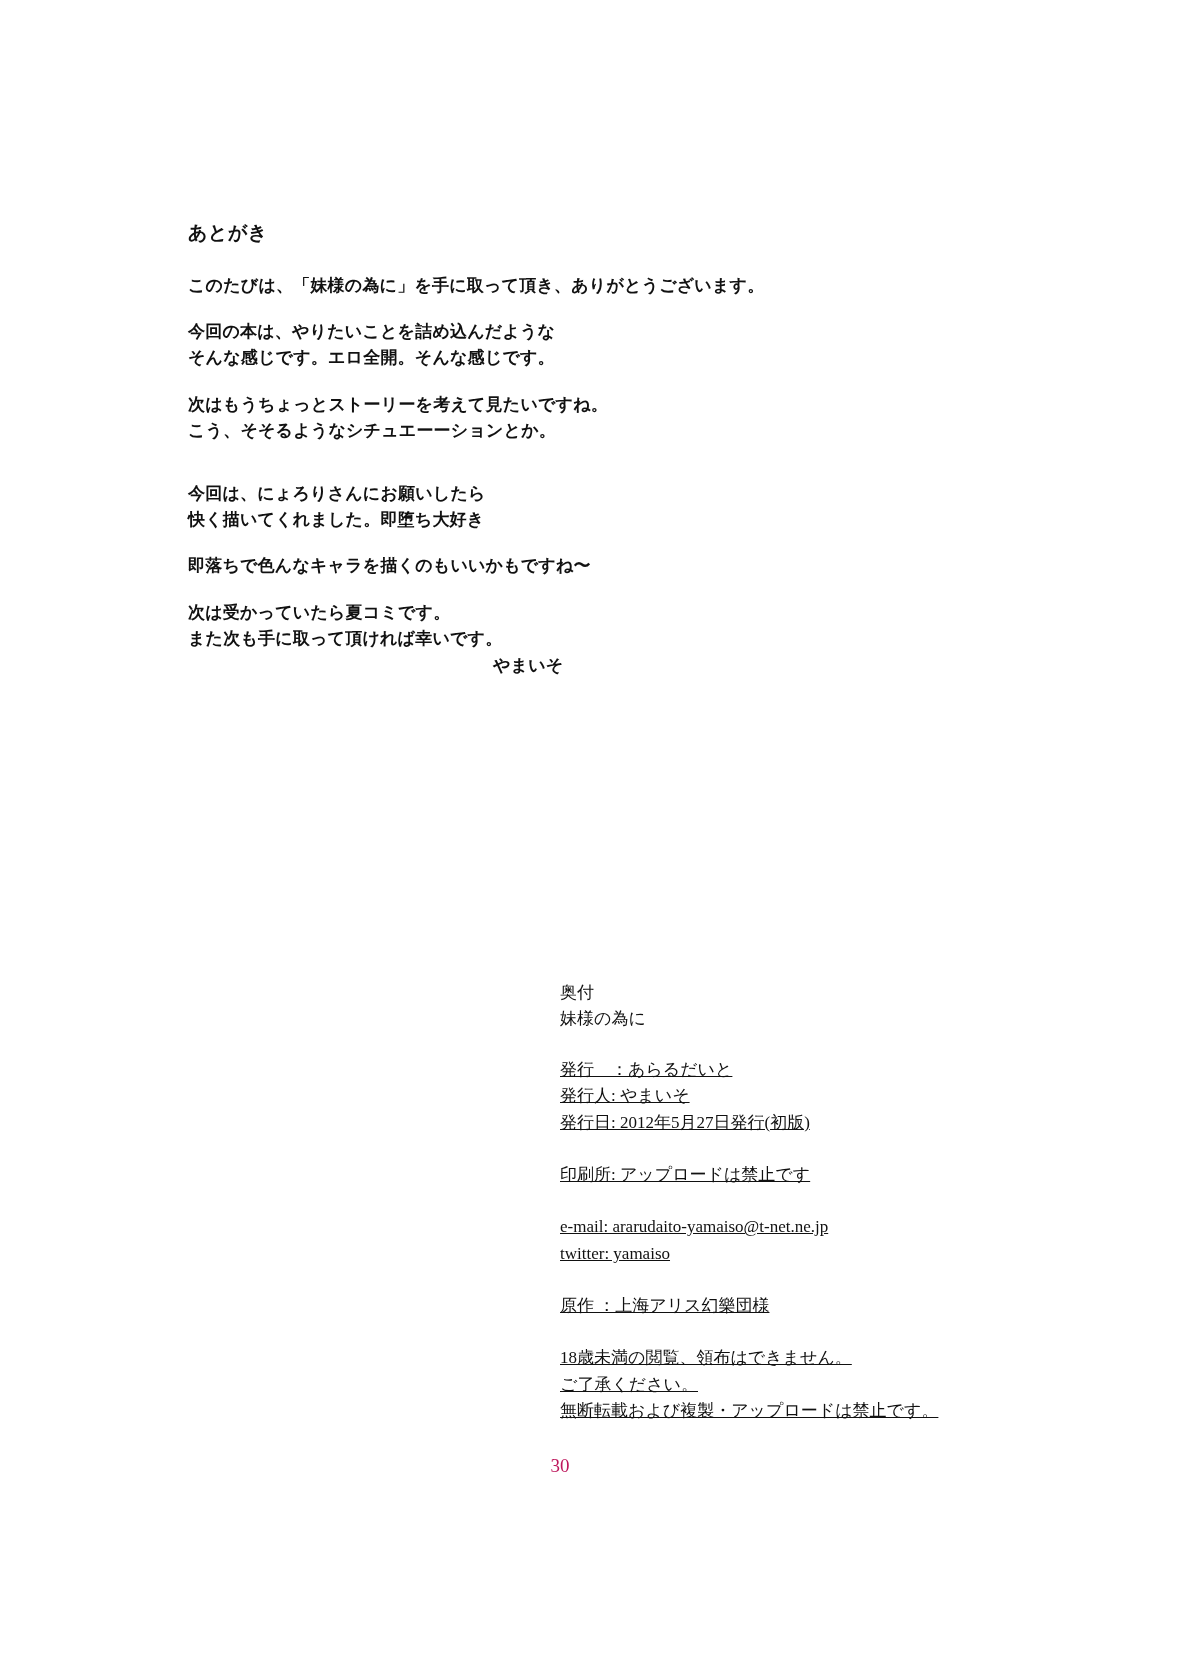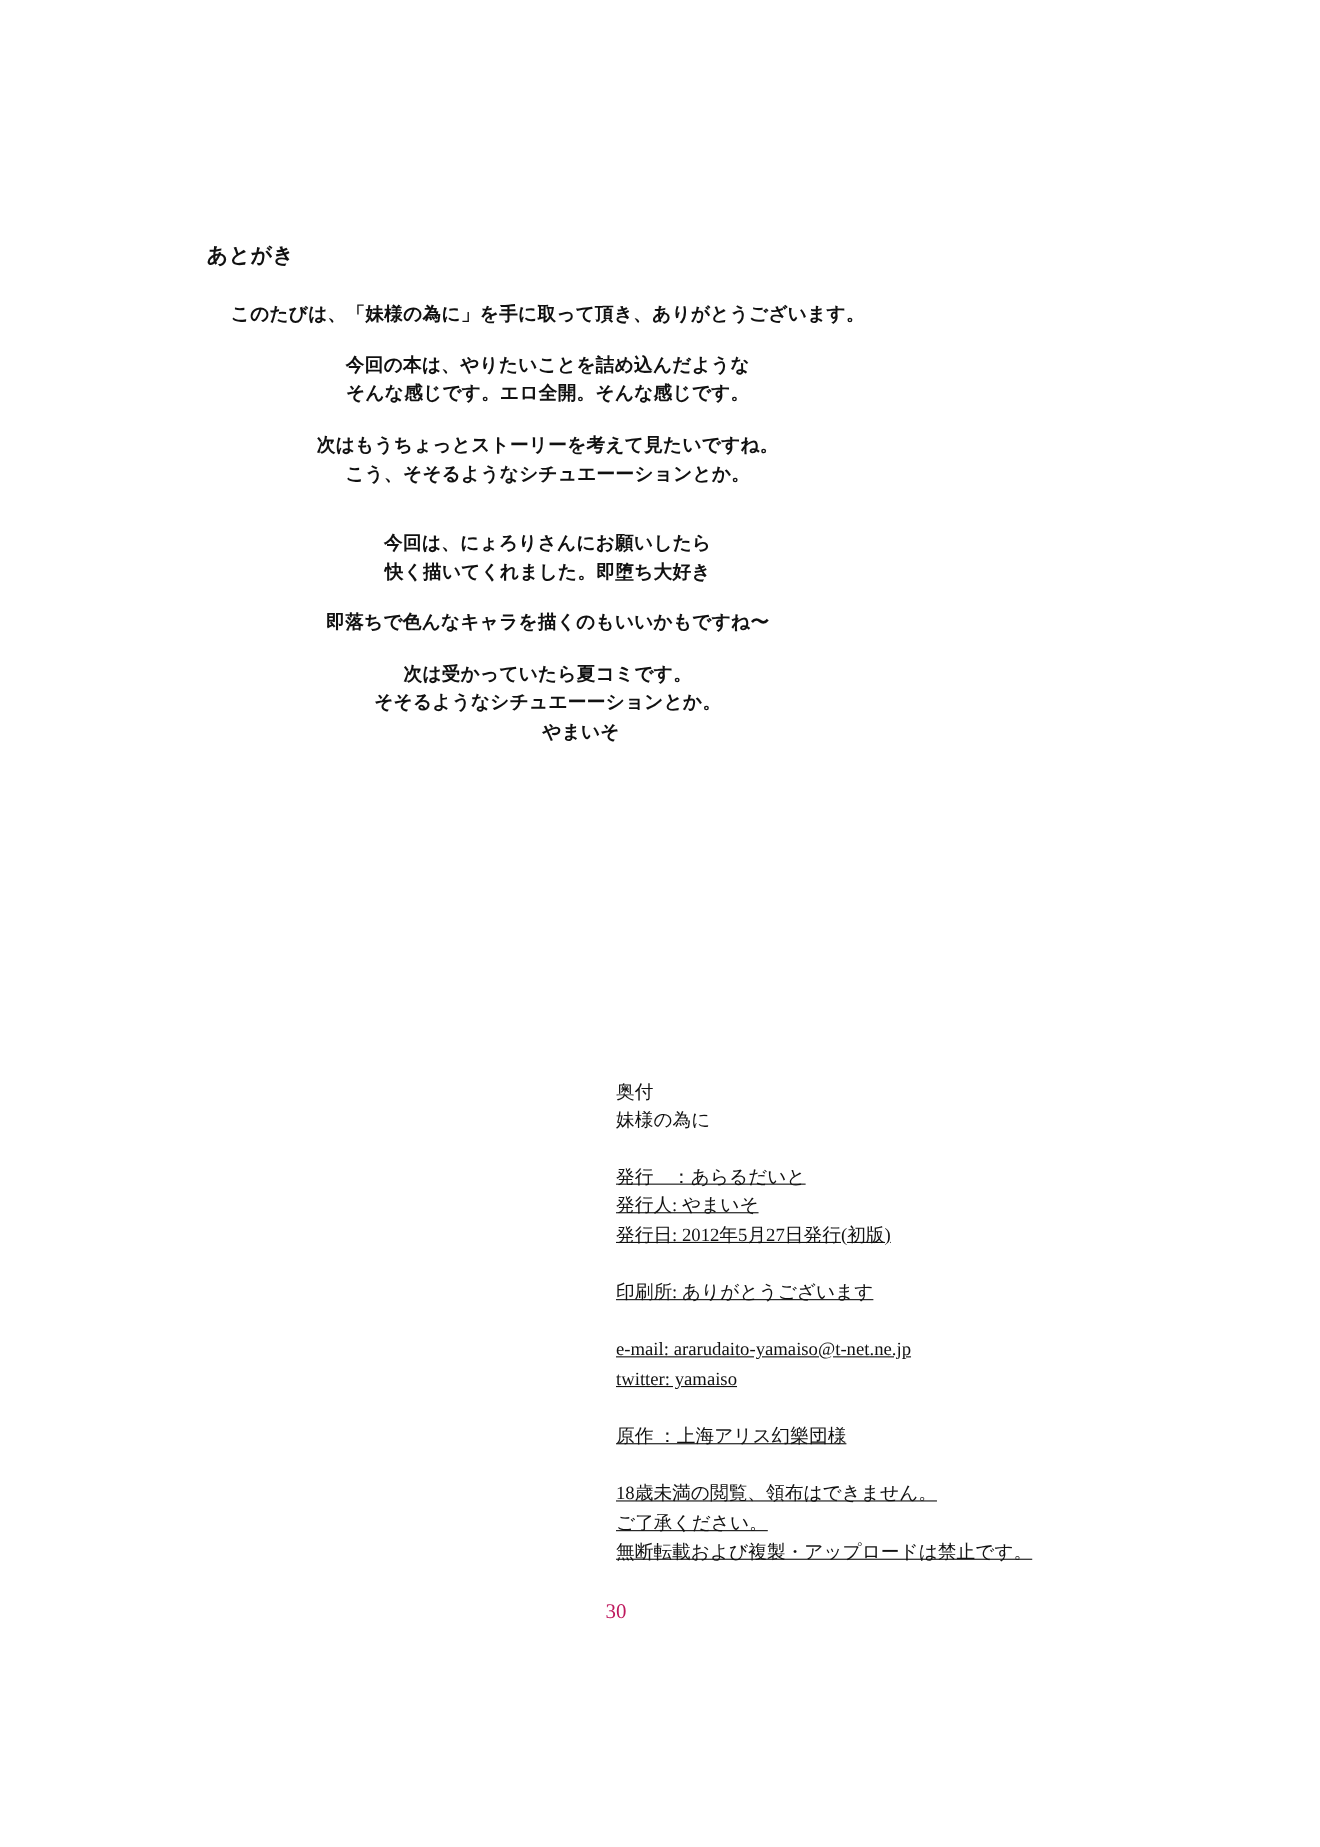--- a/index.html
+++ b/index.html
@@ -30,21 +30,20 @@
     letter-spacing: 0.5px;
     margin: 0 0 28px 0;
     line-height: 1.2;
   }
   .para {
     font-size: 17px;
     font-weight: 700;
     line-height: 1.55;
     margin: 0 0 20px 0;
     letter-spacing: 0.2px;
-    text-align: center;
   }
   .para.tight {
     margin-bottom: 0;
   }
   .para.gap-lg {
     margin-bottom: 36px;
   }
   .para .line {
     display: block;
     white-space: nowrap;
@@ -120,40 +119,40 @@
       <span class="line">今回は、にょろりさんにお願いしたら</span>
       <span class="line">快く描いてくれました。即堕ち大好き</span>
     </div>
 
     <div class="para">
       <span class="line">即落ちで色んなキャラを描くのもいいかもですね〜</span>
     </div>
 
     <div class="para tight">
       <span class="line">次は受かっていたら夏コミです。</span>
-      <span class="line">そそるようなシチュエーーションとか。</span>
+      <span class="line">また次も手に取って頂ければ幸いです。</span>
     </div>
 
     <div class="signature">やまいそ</div>
   </div>
 
   <div class="colophon">
     <div class="c-head">
       <span class="line">奥付</span>
       <span class="line">妹様の為に</span>
     </div>
 
     <div class="c-group">
       <span class="line">発行　：あらるだいと</span>
       <span class="line">発行人: やまいそ</span>
       <span class="line">発行日: 2012年5月27日発行(初版)</span>
     </div>
 
     <div class="c-group">
-      <span class="line">印刷所: ありがとうございます</span>
+      <span class="line">印刷所: アップロードは禁止です</span>
     </div>
 
     <div class="c-group">
       <span class="line">e-mail: ararudaito-yamaiso@t-net.ne.jp</span>
       <span class="line">twitter: yamaiso</span>
     </div>
 
     <div class="c-group">
       <span class="line">原作 ：上海アリス幻樂団様</span>
     </div>

